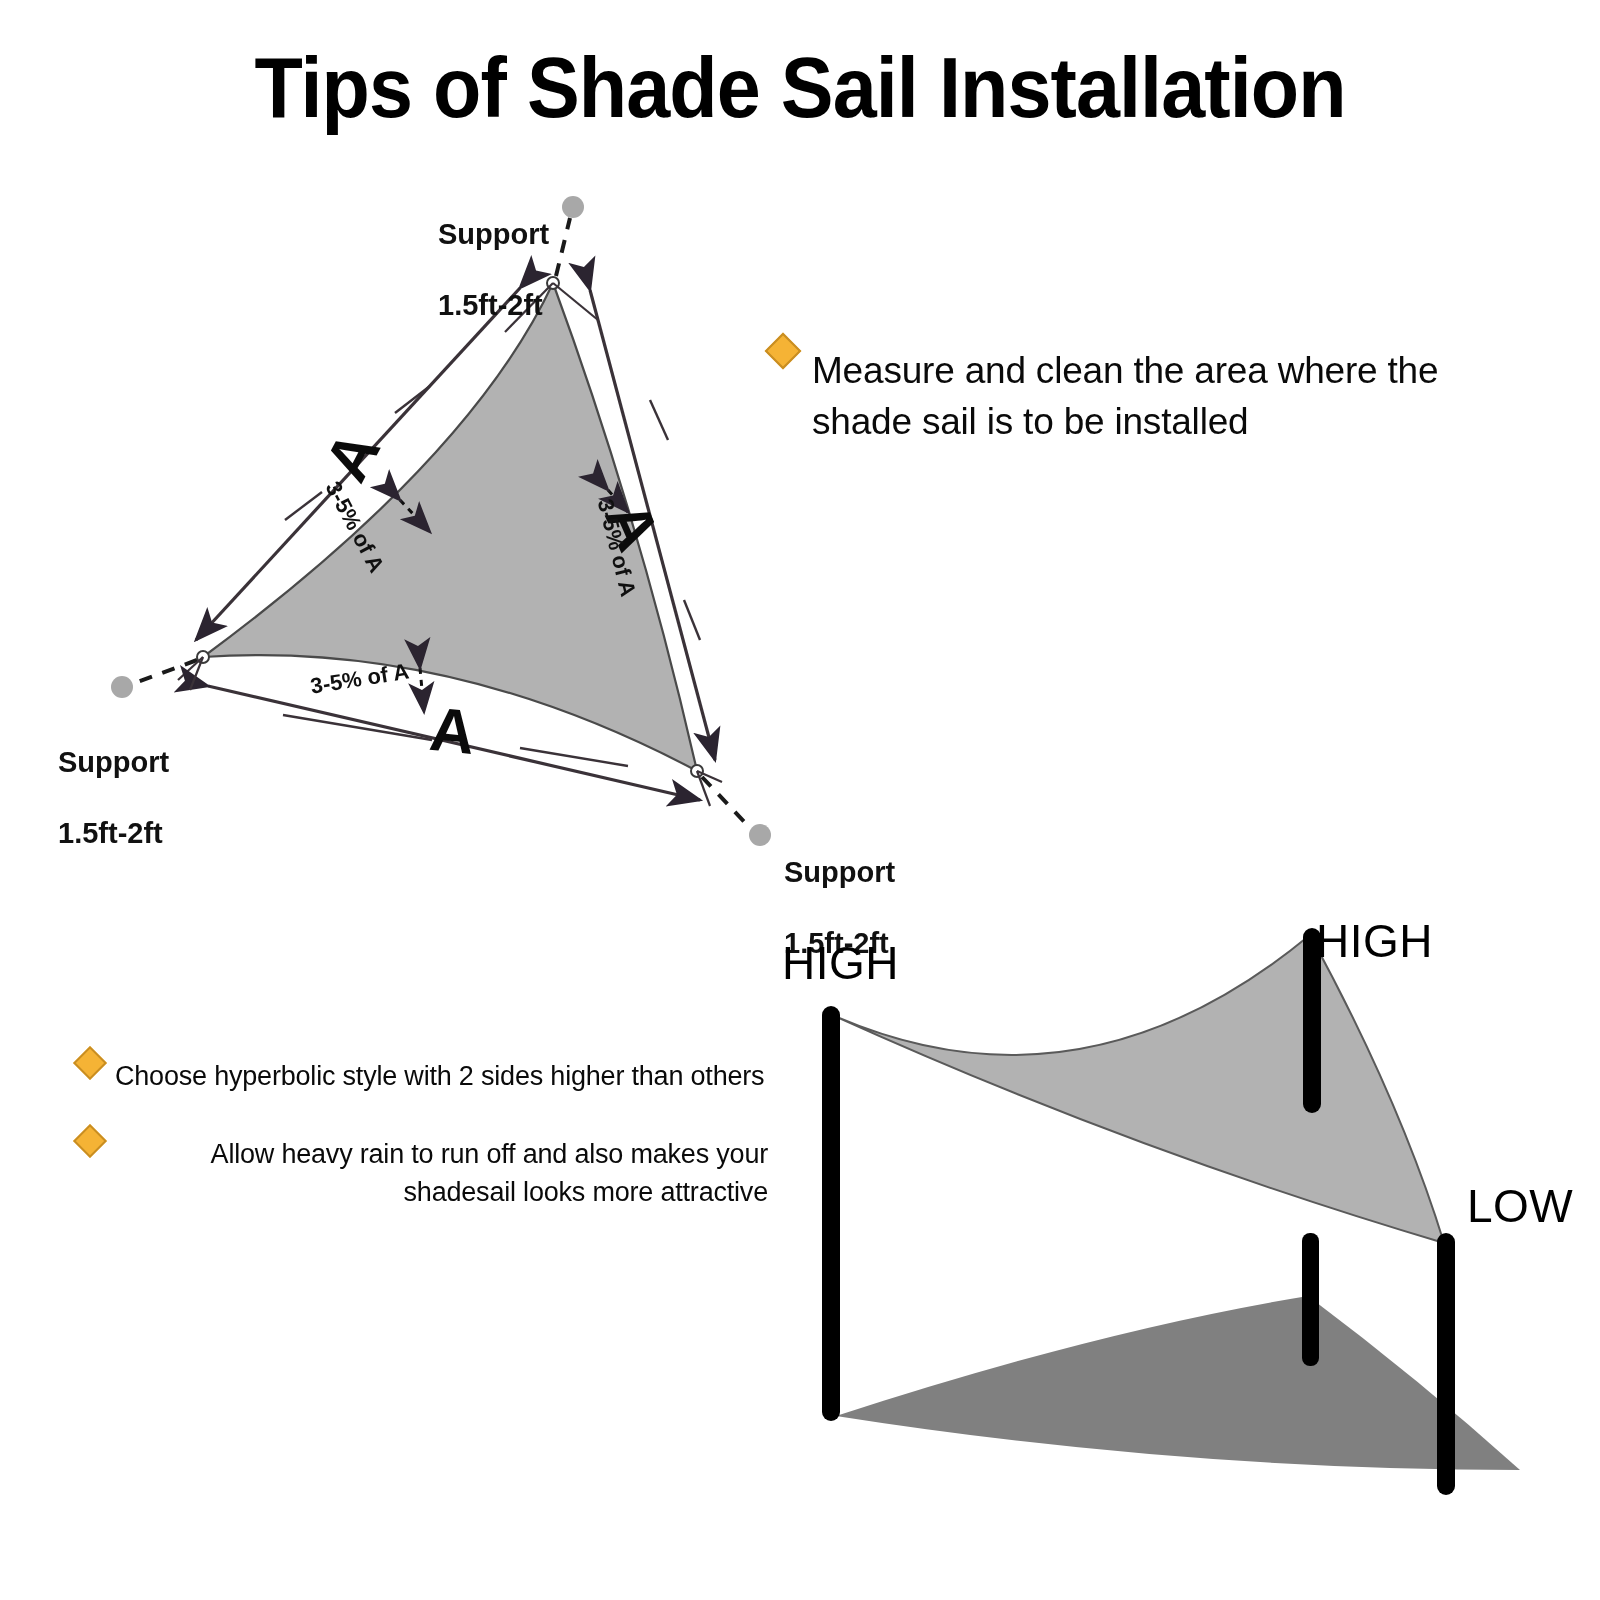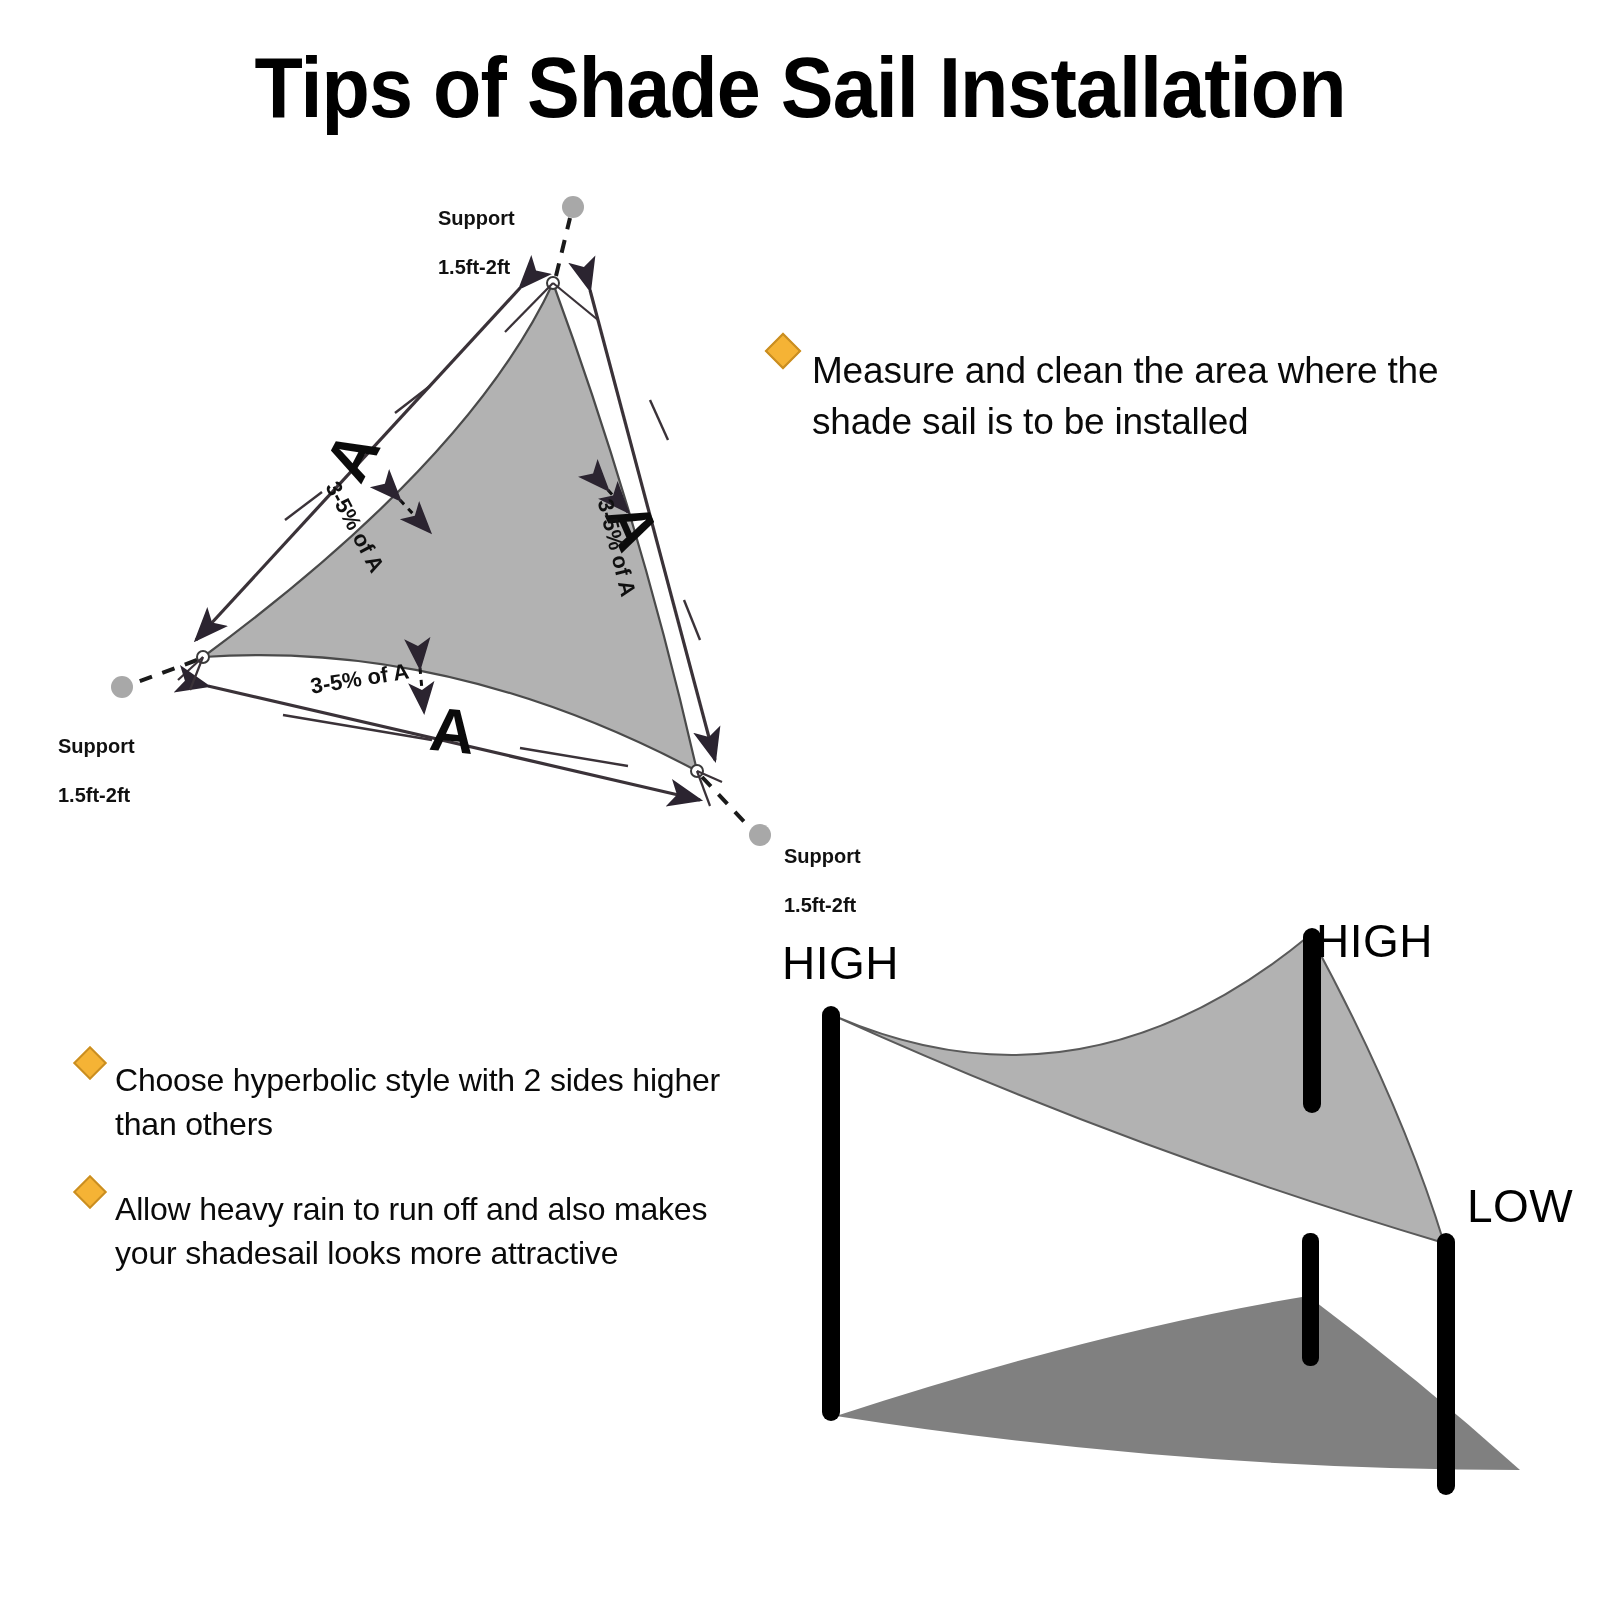--- a/index.html
+++ b/index.html
@@ -75,29 +75,29 @@
   }
   .bullet-text {
     font-family: "Liberation Sans", sans-serif;
     font-size: 37px;
     line-height: 1.38;
     font-weight: 400;
     color: #0a0a0a;
     letter-spacing: -0.2px;
     margin-top: 15px;
   }
-  #bullets-left .bullet-text { font-size: 32px; }
+  #bullets-left .bullet-text { font-size: 27px; text-align: right; }
   #bullets-left .bullet-diamond { width: 24px; height: 24px; margin-right: 13px; }
 
   
   .support-label {
     position: absolute;
     font-family: "Liberation Sans", sans-serif;
     font-weight: bold;
-    font-size: 20px;
+    font-size: 29px;
     line-height: 1.22;
     color: #111111;
     white-space: pre-line;
   }
   #support-top   { left: 438px; top: 182px; text-align: left; }
   #support-left  { left: 58px;  top: 710px; text-align: left; }
   #support-bottom{ left: 784px; top: 820px; text-align: left; }
 
   
   .hl-label {

